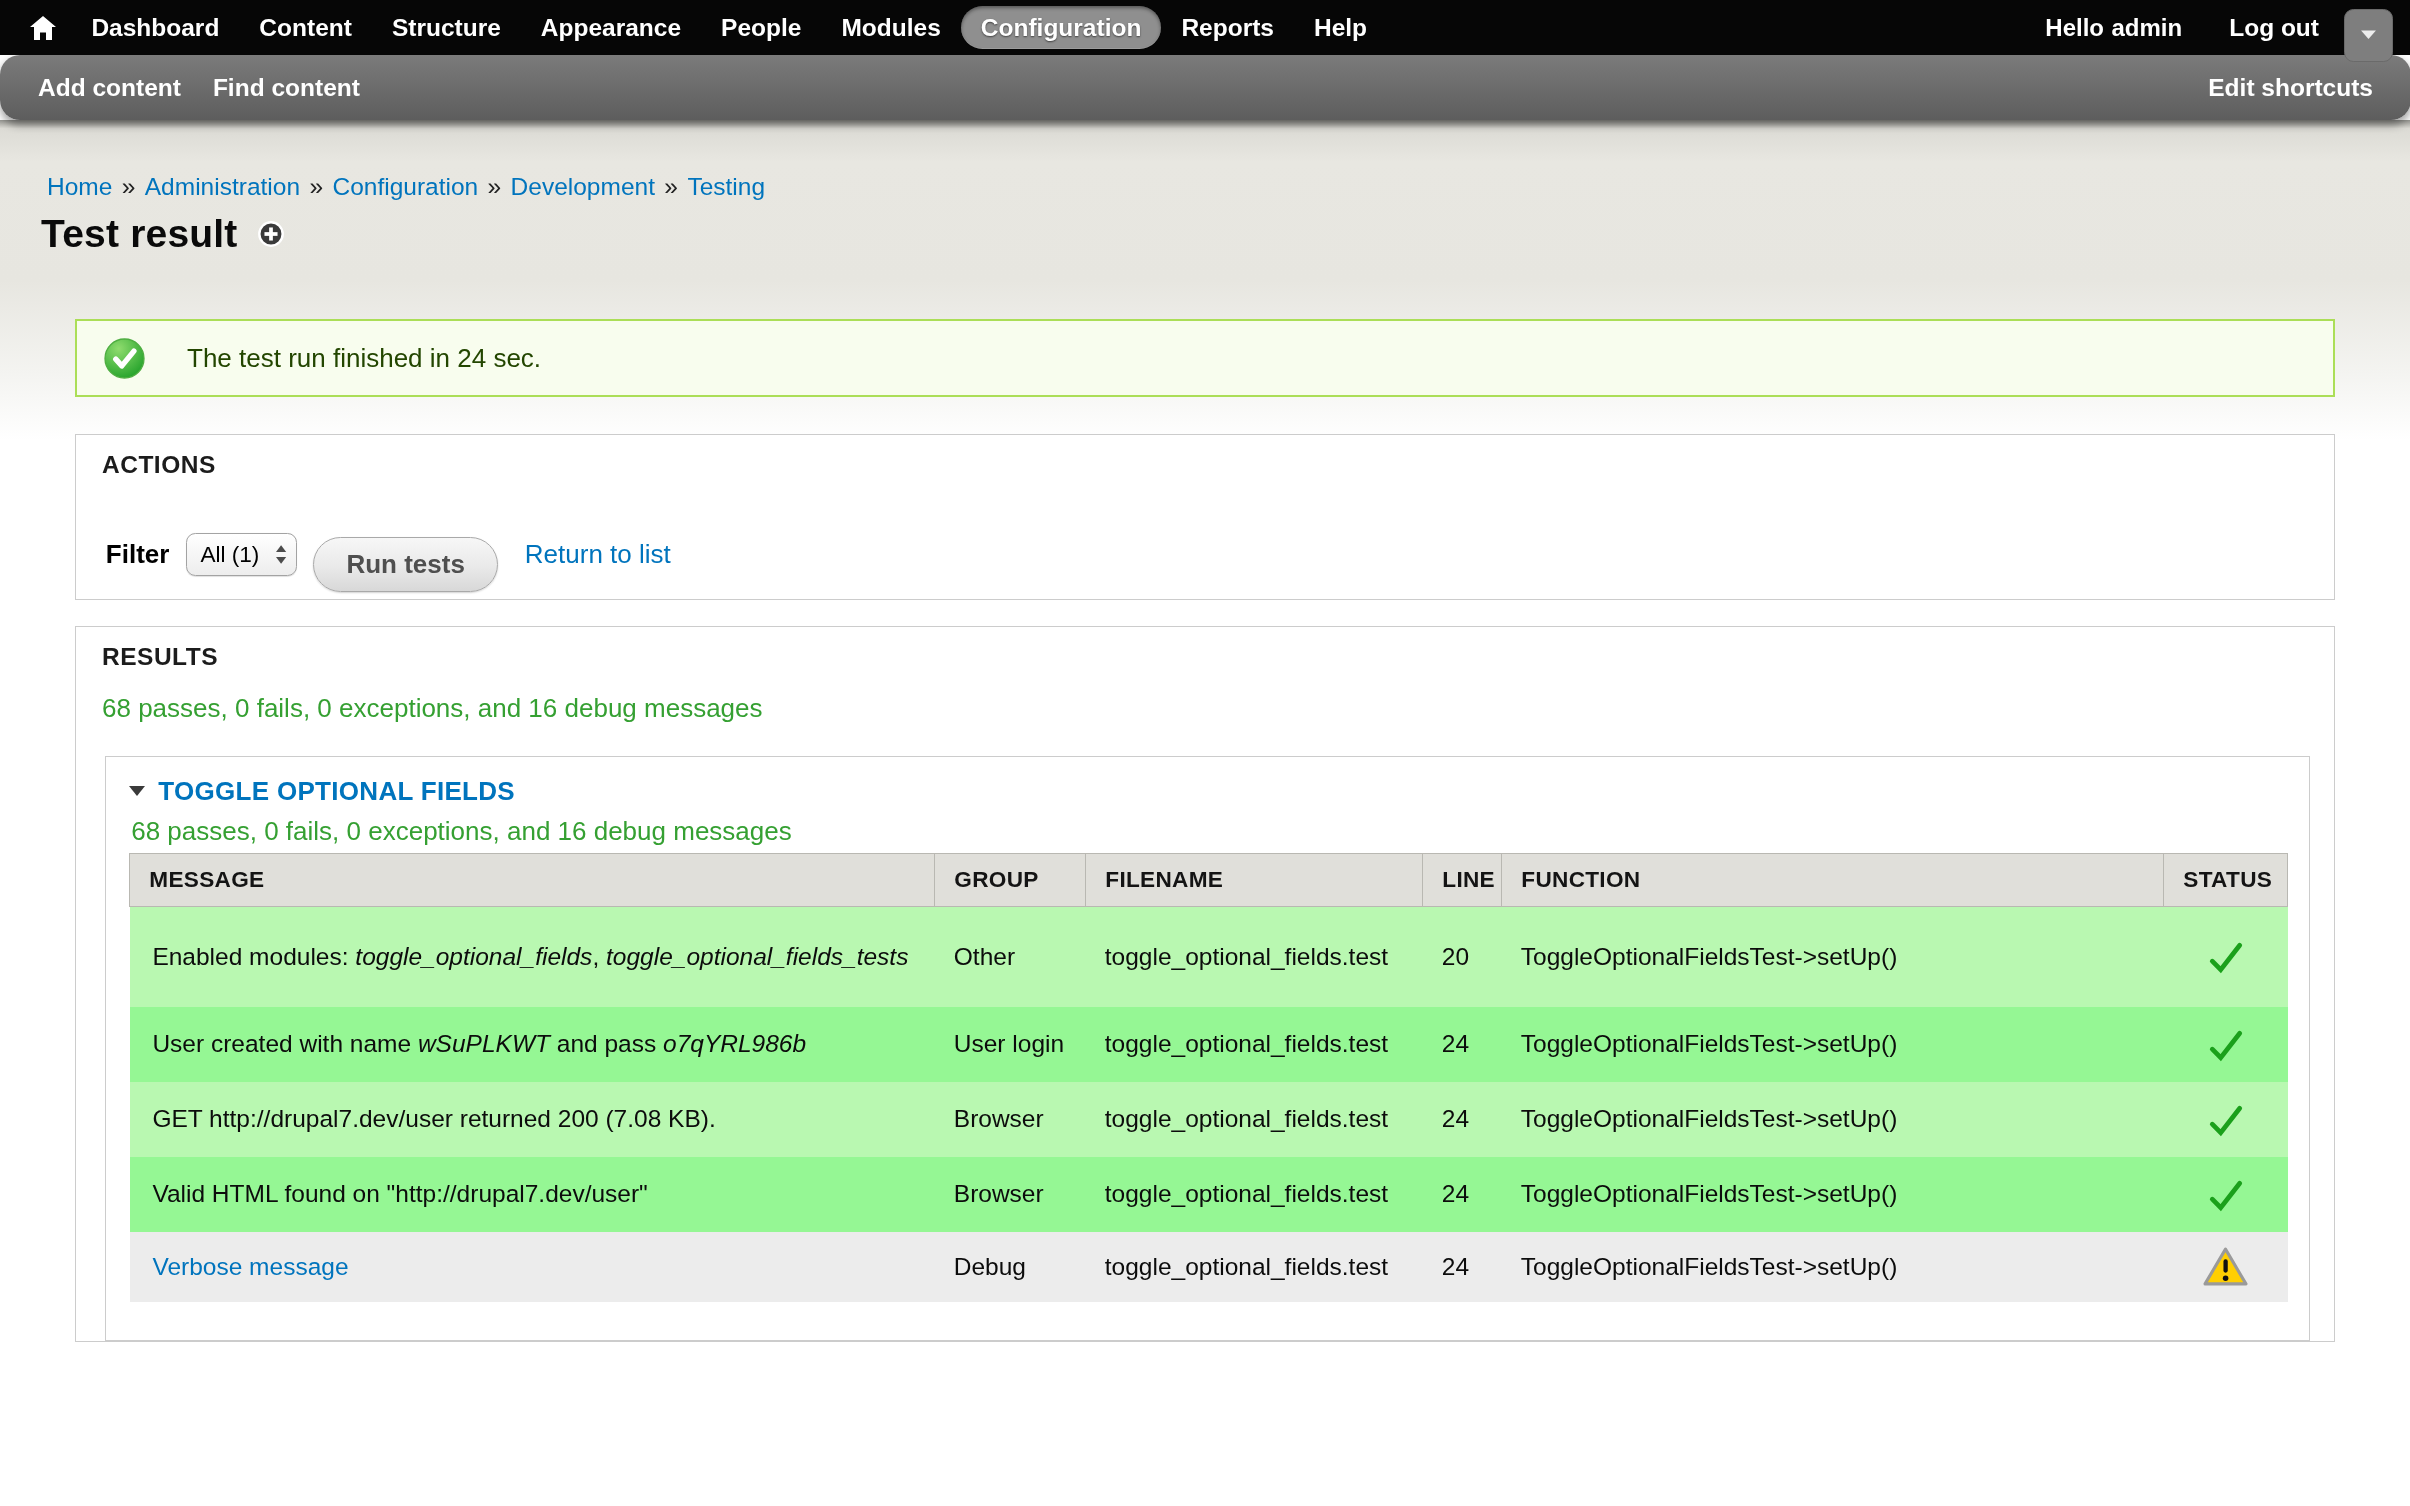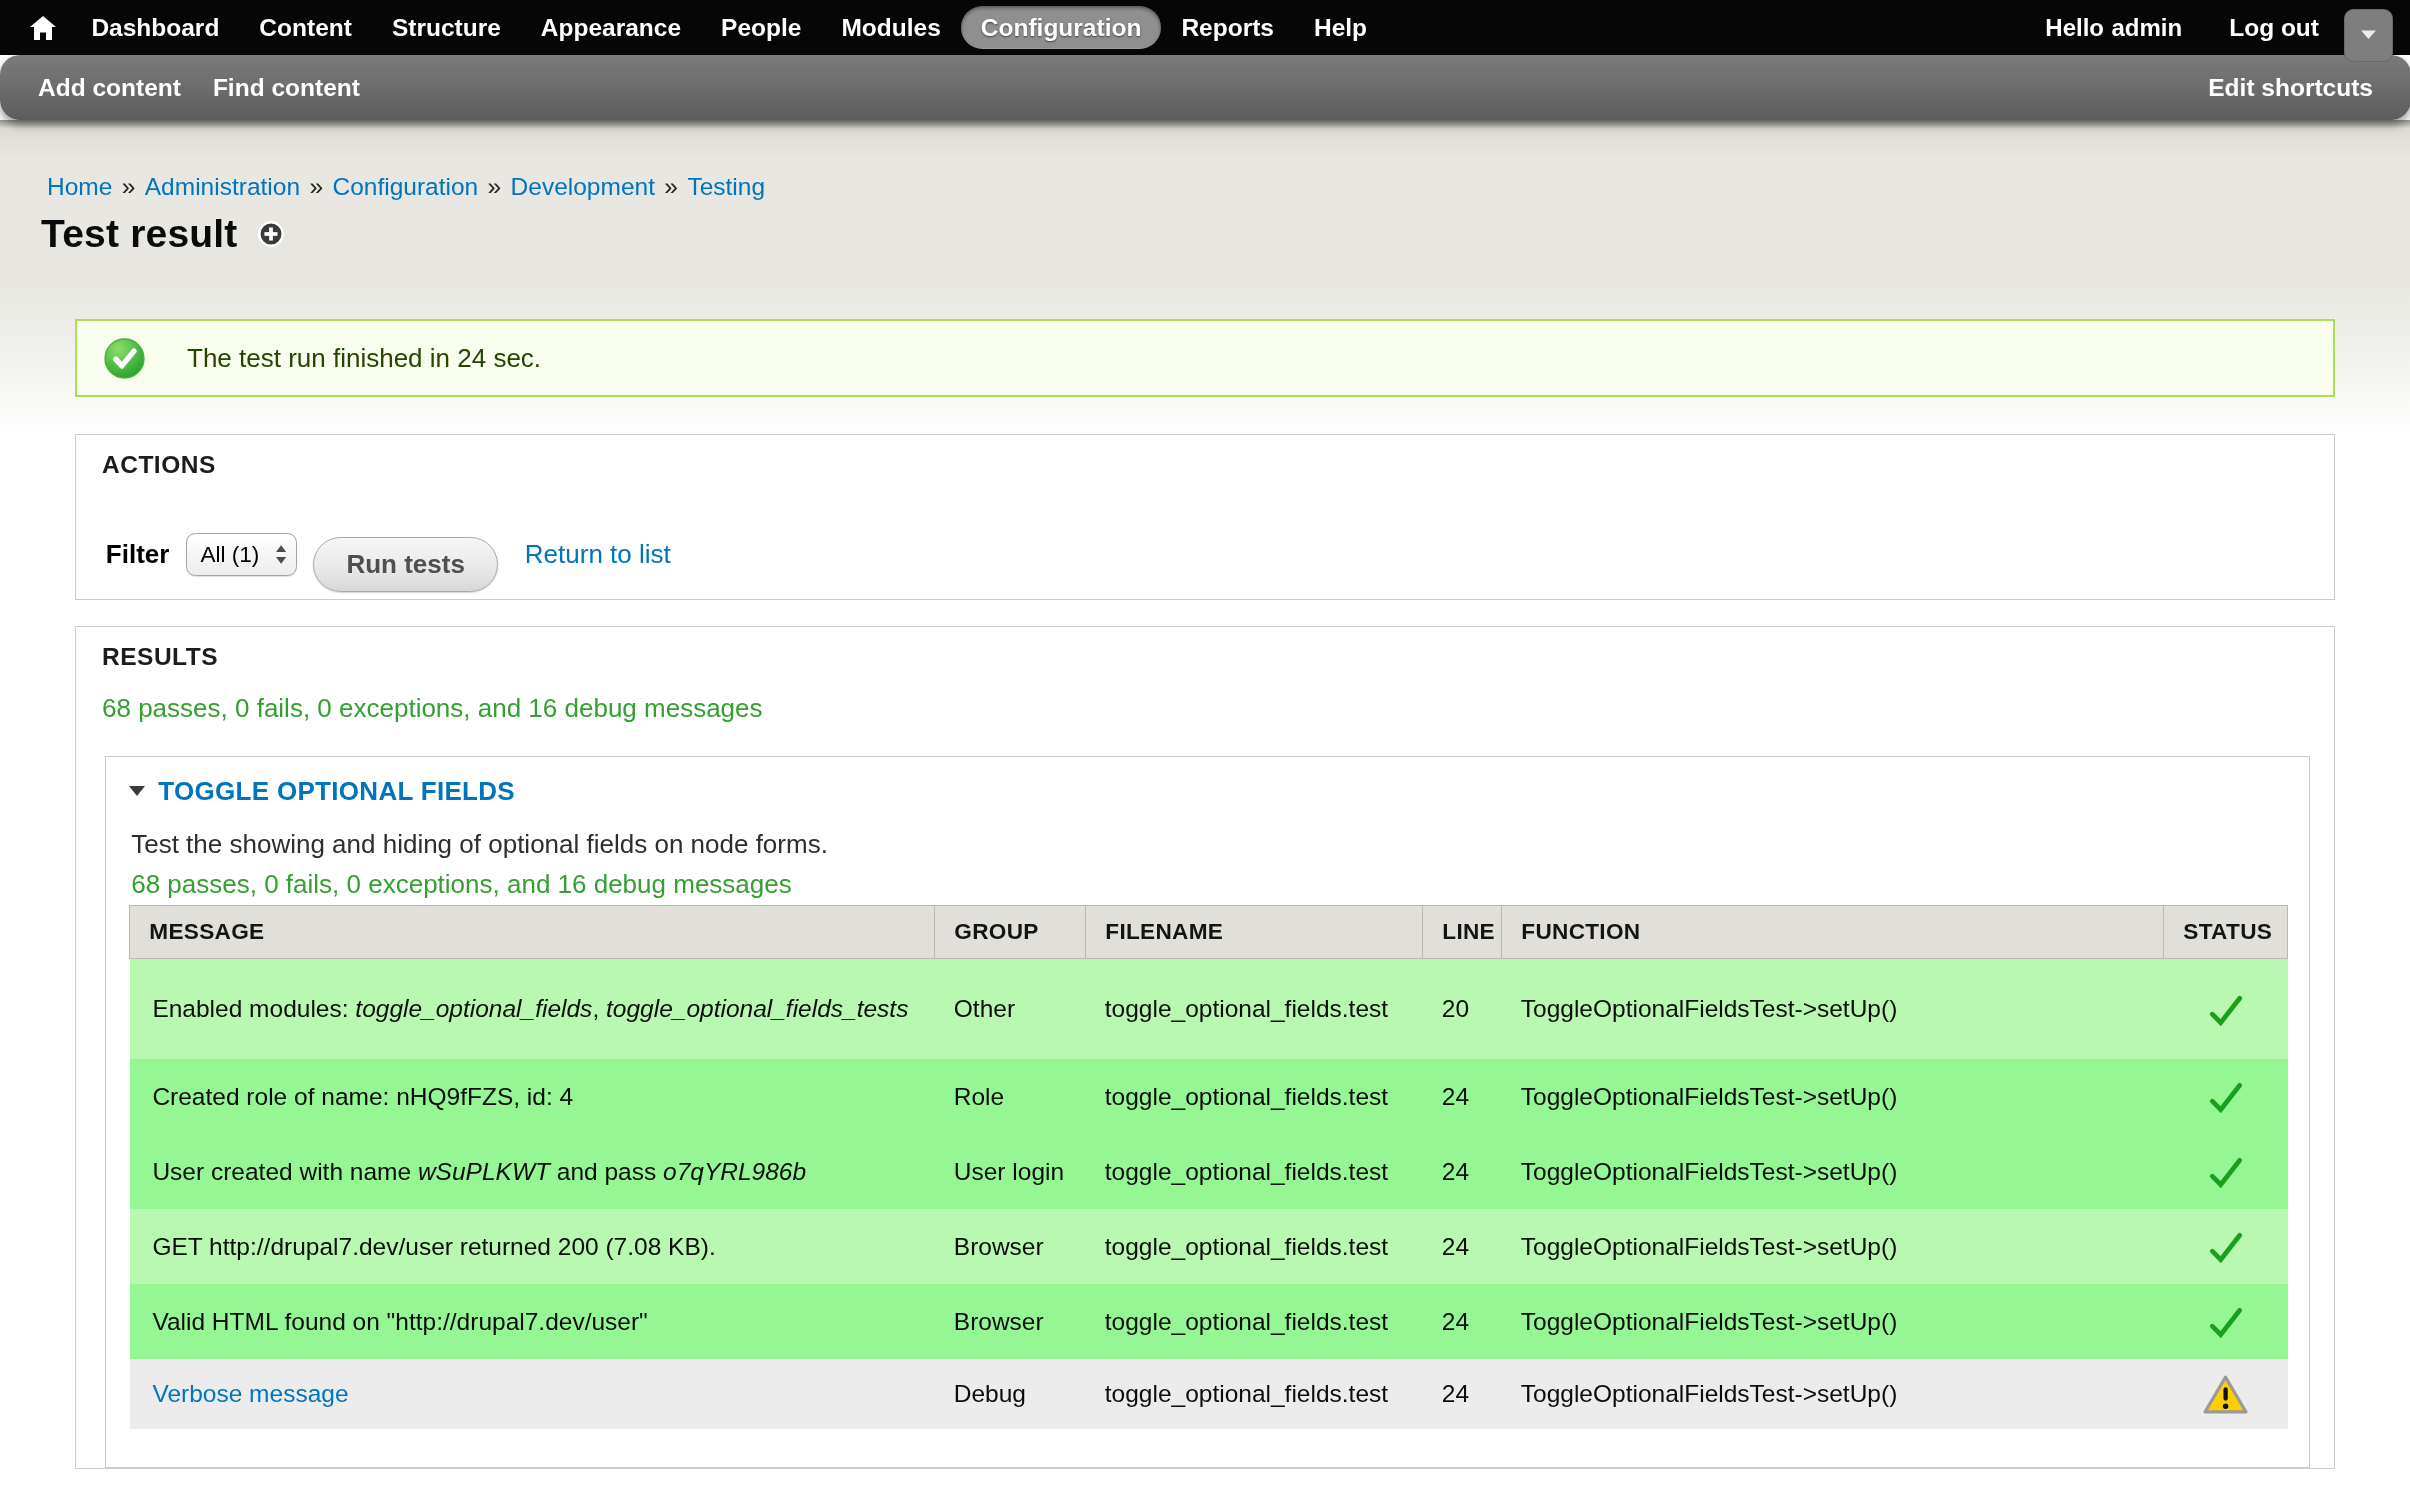--- a/index.html
+++ b/index.html
@@ -215,21 +215,20 @@
 
   <div class="panel results-box">
     <div class="panel-heading">RESULTS</div>
     <div class="summary-green">68 passes, 0 fails, 0 exceptions, and 16 debug messages</div>
 
     <div class="fieldset">
       <div class="legend-row">
         <span class="caret-down"></span>
         <a class="legend-link">TOGGLE OPTIONAL FIELDS</a>
       </div>
-      <div class="fs-desc">Test the showing and hiding of optional fields on node forms.</div>
       <div class="fs-summary">68 passes, 0 fails, 0 exceptions, and 16 debug messages</div>
 
       <table class="results">
         <colgroup>
             <col class="c-message">
             <col class="c-group">
             <col class="c-filename">
             <col class="c-line">
             <col class="c-function">
             <col class="c-status">
@@ -253,34 +252,20 @@
               <td>ToggleOptionalFieldsTest-&gt;setUp()</td>
               <td class="cell-status">
   <span class="status-icon">
     <svg width="38" height="34" viewBox="0 0 36 32">
                     <path d="M5 19 L13 27 L31 4" stroke="#1ba01b" stroke-width="4.5" fill="none" stroke-linecap="round"></path>
                   </svg>
   </span>
 </td>
             </tr>
             <tr class="shade-dark h-std">
-              <td class="cell-message">Created role of name: nHQ9fFZS, id: 4</td>
-              <td>Role</td>
-              <td>toggle_optional_fields.test</td>
-              <td>24</td>
-              <td>ToggleOptionalFieldsTest-&gt;setUp()</td>
-              <td class="cell-status">
-  <span class="status-icon">
-    <svg width="38" height="34" viewBox="0 0 36 32">
-                    <path d="M5 19 L13 27 L31 4" stroke="#1ba01b" stroke-width="4.5" fill="none" stroke-linecap="round"></path>
-                  </svg>
-  </span>
-</td>
-            </tr>
-            <tr class="shade-dark h-std">
               <td class="cell-message">User created with name <span class="msg-italic">wSuPLKWT</span> and pass <span class="msg-italic">o7qYRL986b</span></td>
               <td>User login</td>
               <td>toggle_optional_fields.test</td>
               <td>24</td>
               <td>ToggleOptionalFieldsTest-&gt;setUp()</td>
               <td class="cell-status">
   <span class="status-icon">
     <svg width="38" height="34" viewBox="0 0 36 32">
                     <path d="M5 19 L13 27 L31 4" stroke="#1ba01b" stroke-width="4.5" fill="none" stroke-linecap="round"></path>
                   </svg>

